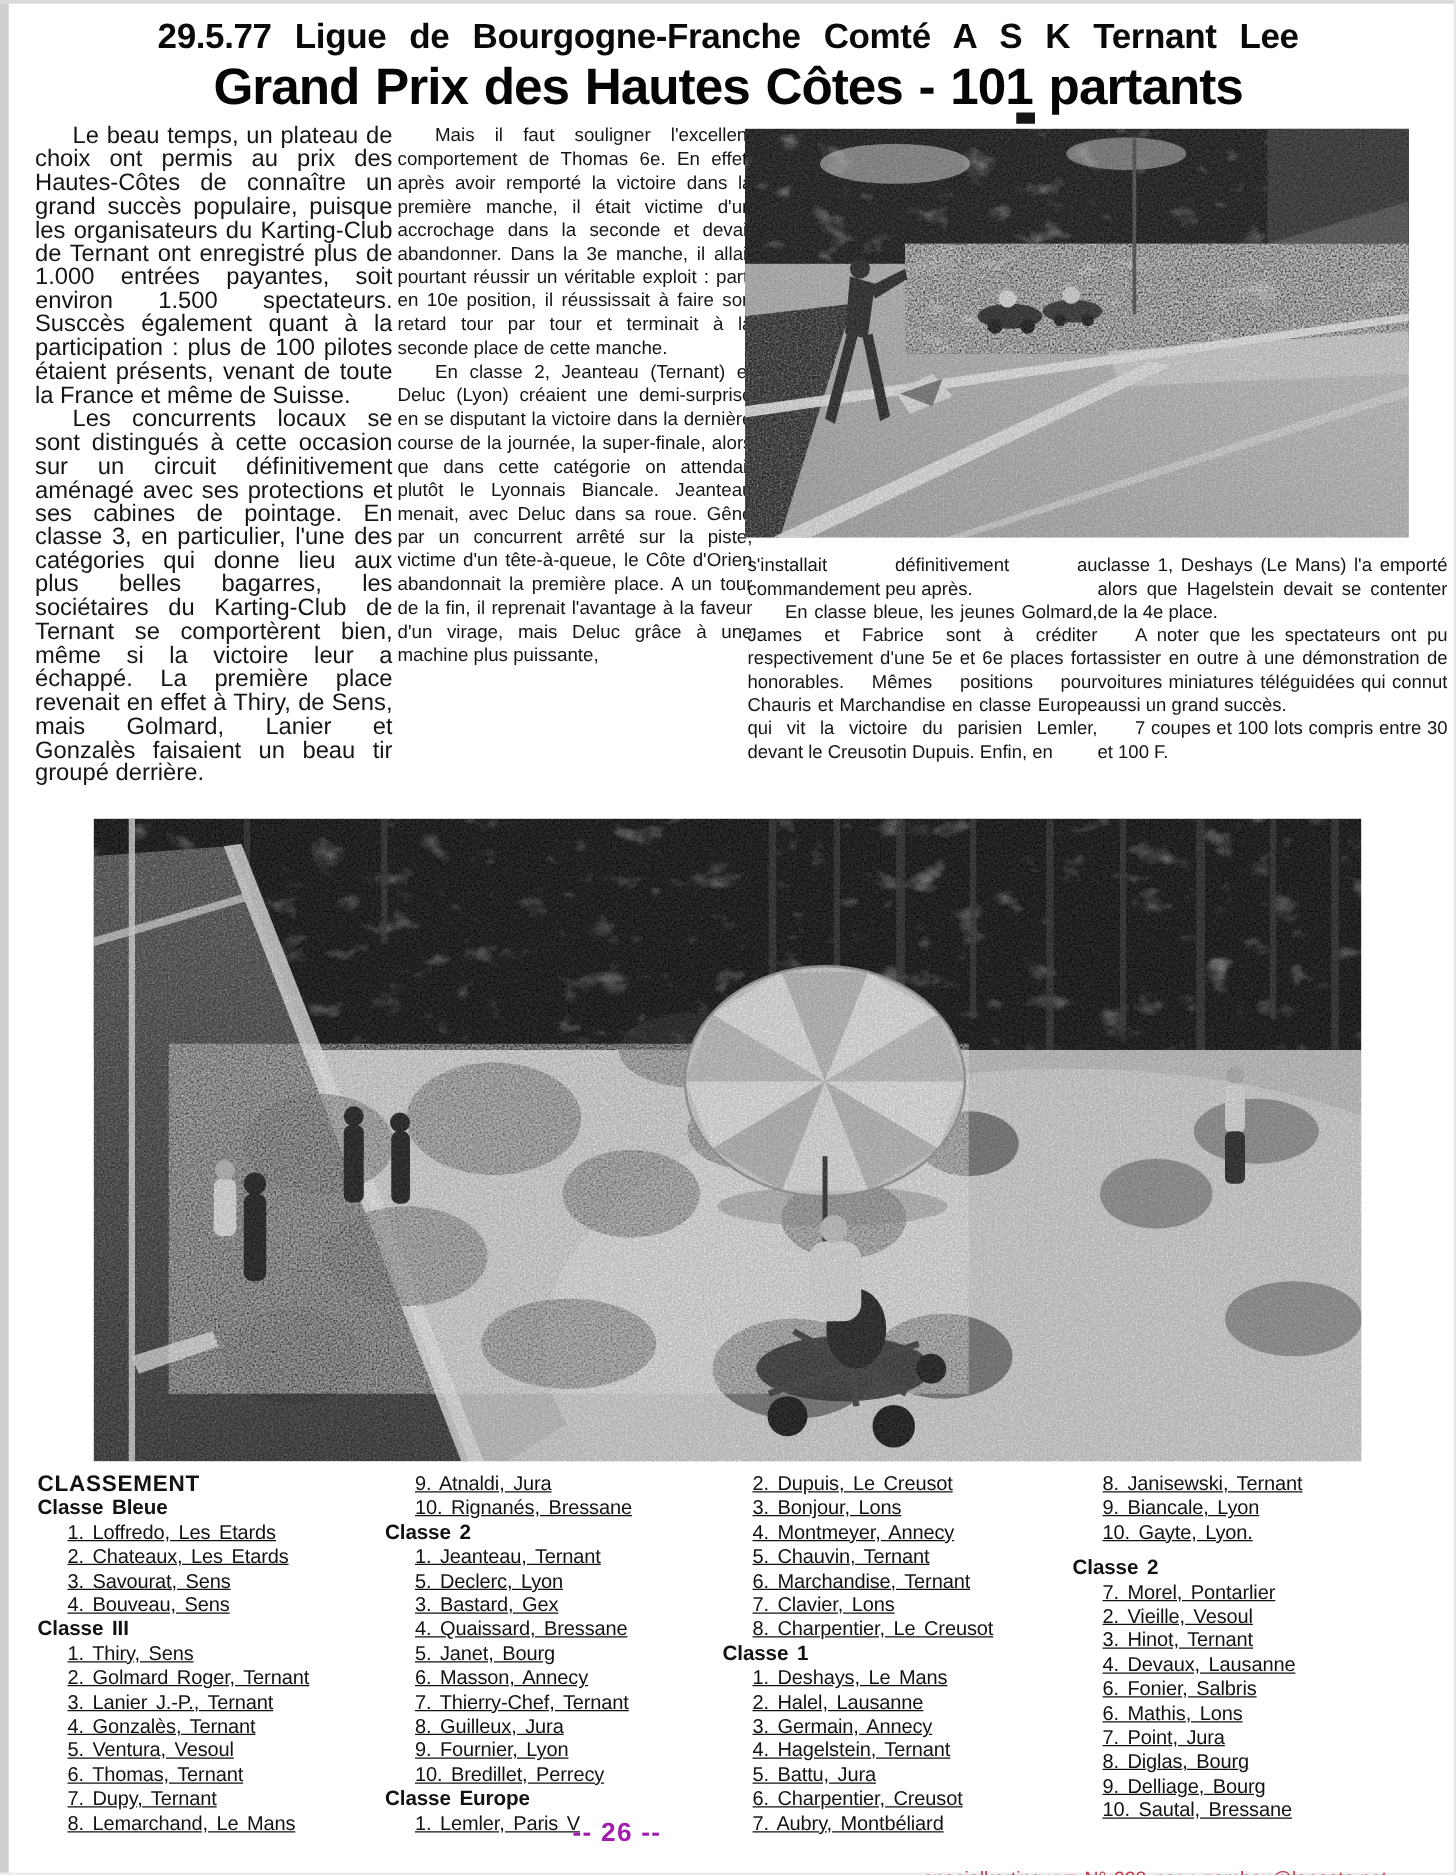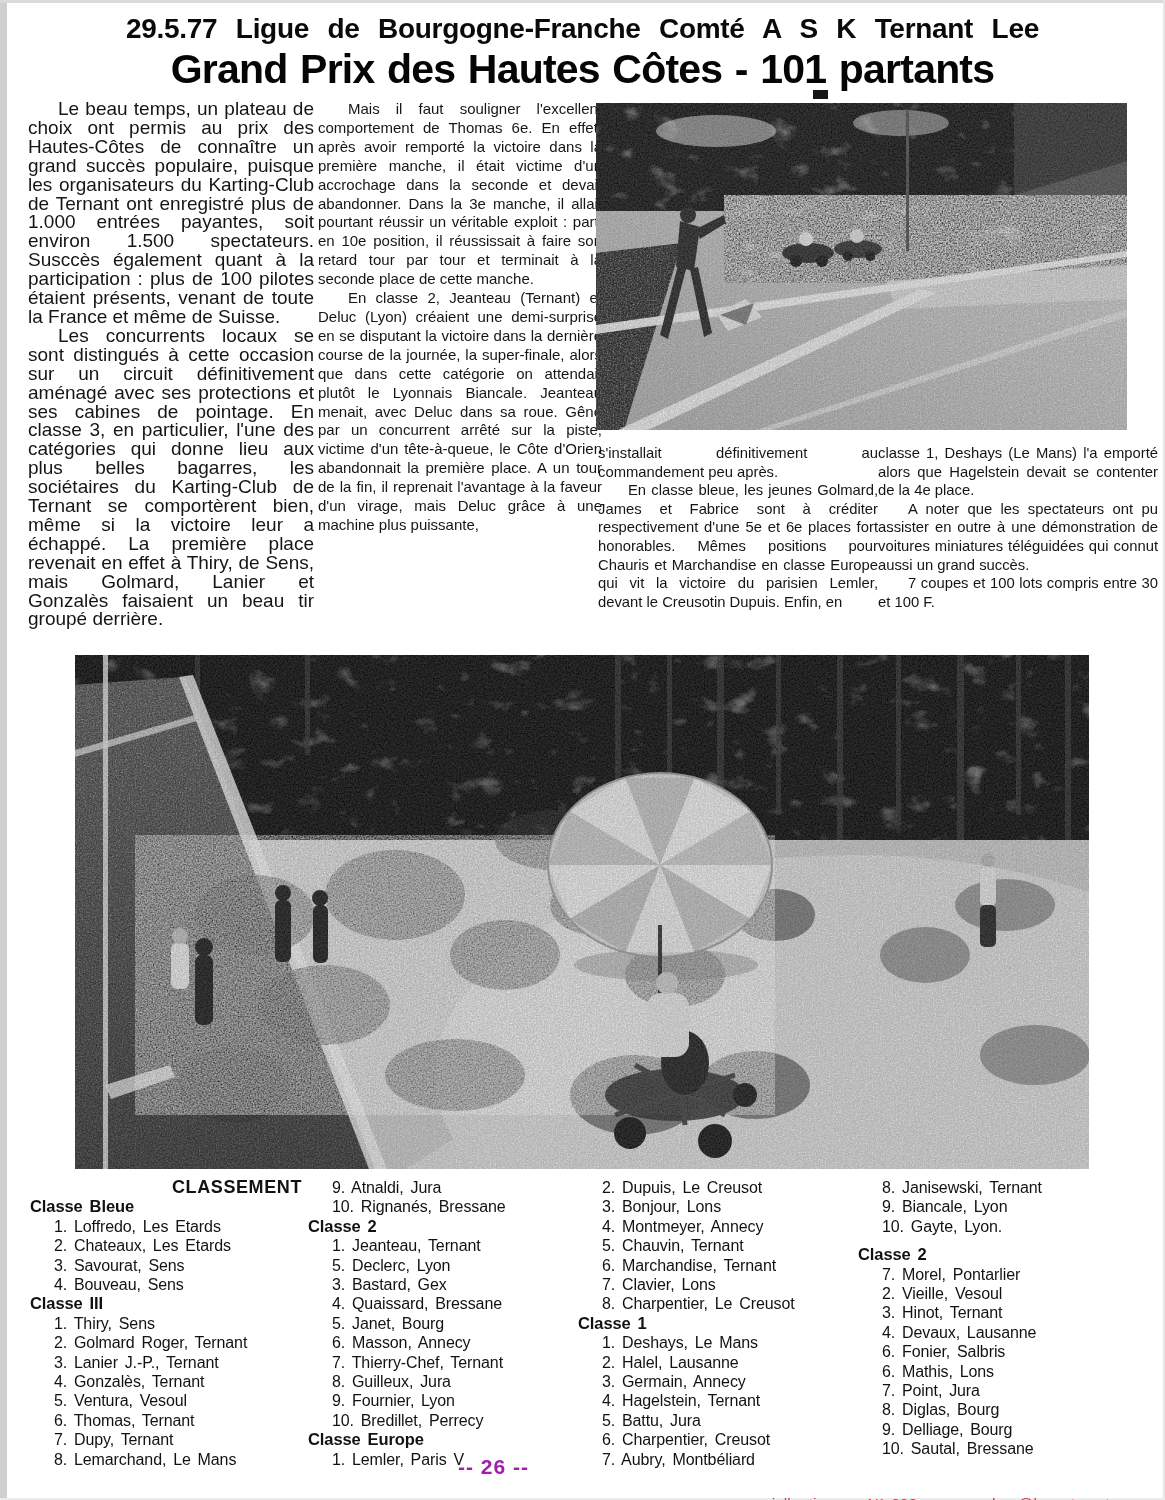--- a/index.html
+++ b/index.html
@@ -29,23 +29,23 @@
   .photo svg{display:block;width:100%;height:100%;}
   .photo1{left:596px;top:103px;width:531px;height:327px;}
   .photo2{left:75px;top:655px;width:1014px;height:514px;}
 
   .clist{position:absolute;top:1178px;font-size:16px;line-height:19.4px;
          word-spacing:2.5px;letter-spacing:-0.1px;white-space:nowrap;color:#121212;}
   .lc1{left:30px;width:272px;}
   .lc2{left:308px;width:268px;}
   .lc3{left:578px;width:280px;}
   .lc4{left:858px;width:302px;}
-  .ctitle{text-align:right;font-weight:bold;font-size:18px;letter-spacing:0.6px;}
+  .ctitle{text-align:left;font-weight:bold;font-size:18px;letter-spacing:0.6px;}
   .chead{font-weight:bold;font-size:16.5px;}
-  .it{padding-left:24px;}
+  .it{padding-left:24px;text-decoration:underline;}
   .gap{margin-top:9px;}
 
   .pageno{position:absolute;top:1455px;left:0;width:987px;text-align:center;
           font-weight:bold;font-size:21px;letter-spacing:1px;color:#a21caf;}
   .credit{position:absolute;top:1461px;right:32px;font-size:15.5px;color:#c23b50;word-spacing:2px;margin-top:34px;}
 </style>
 </head>
 <body>
 
 <svg width="0" height="0" style="position:absolute" aria-hidden="true">

